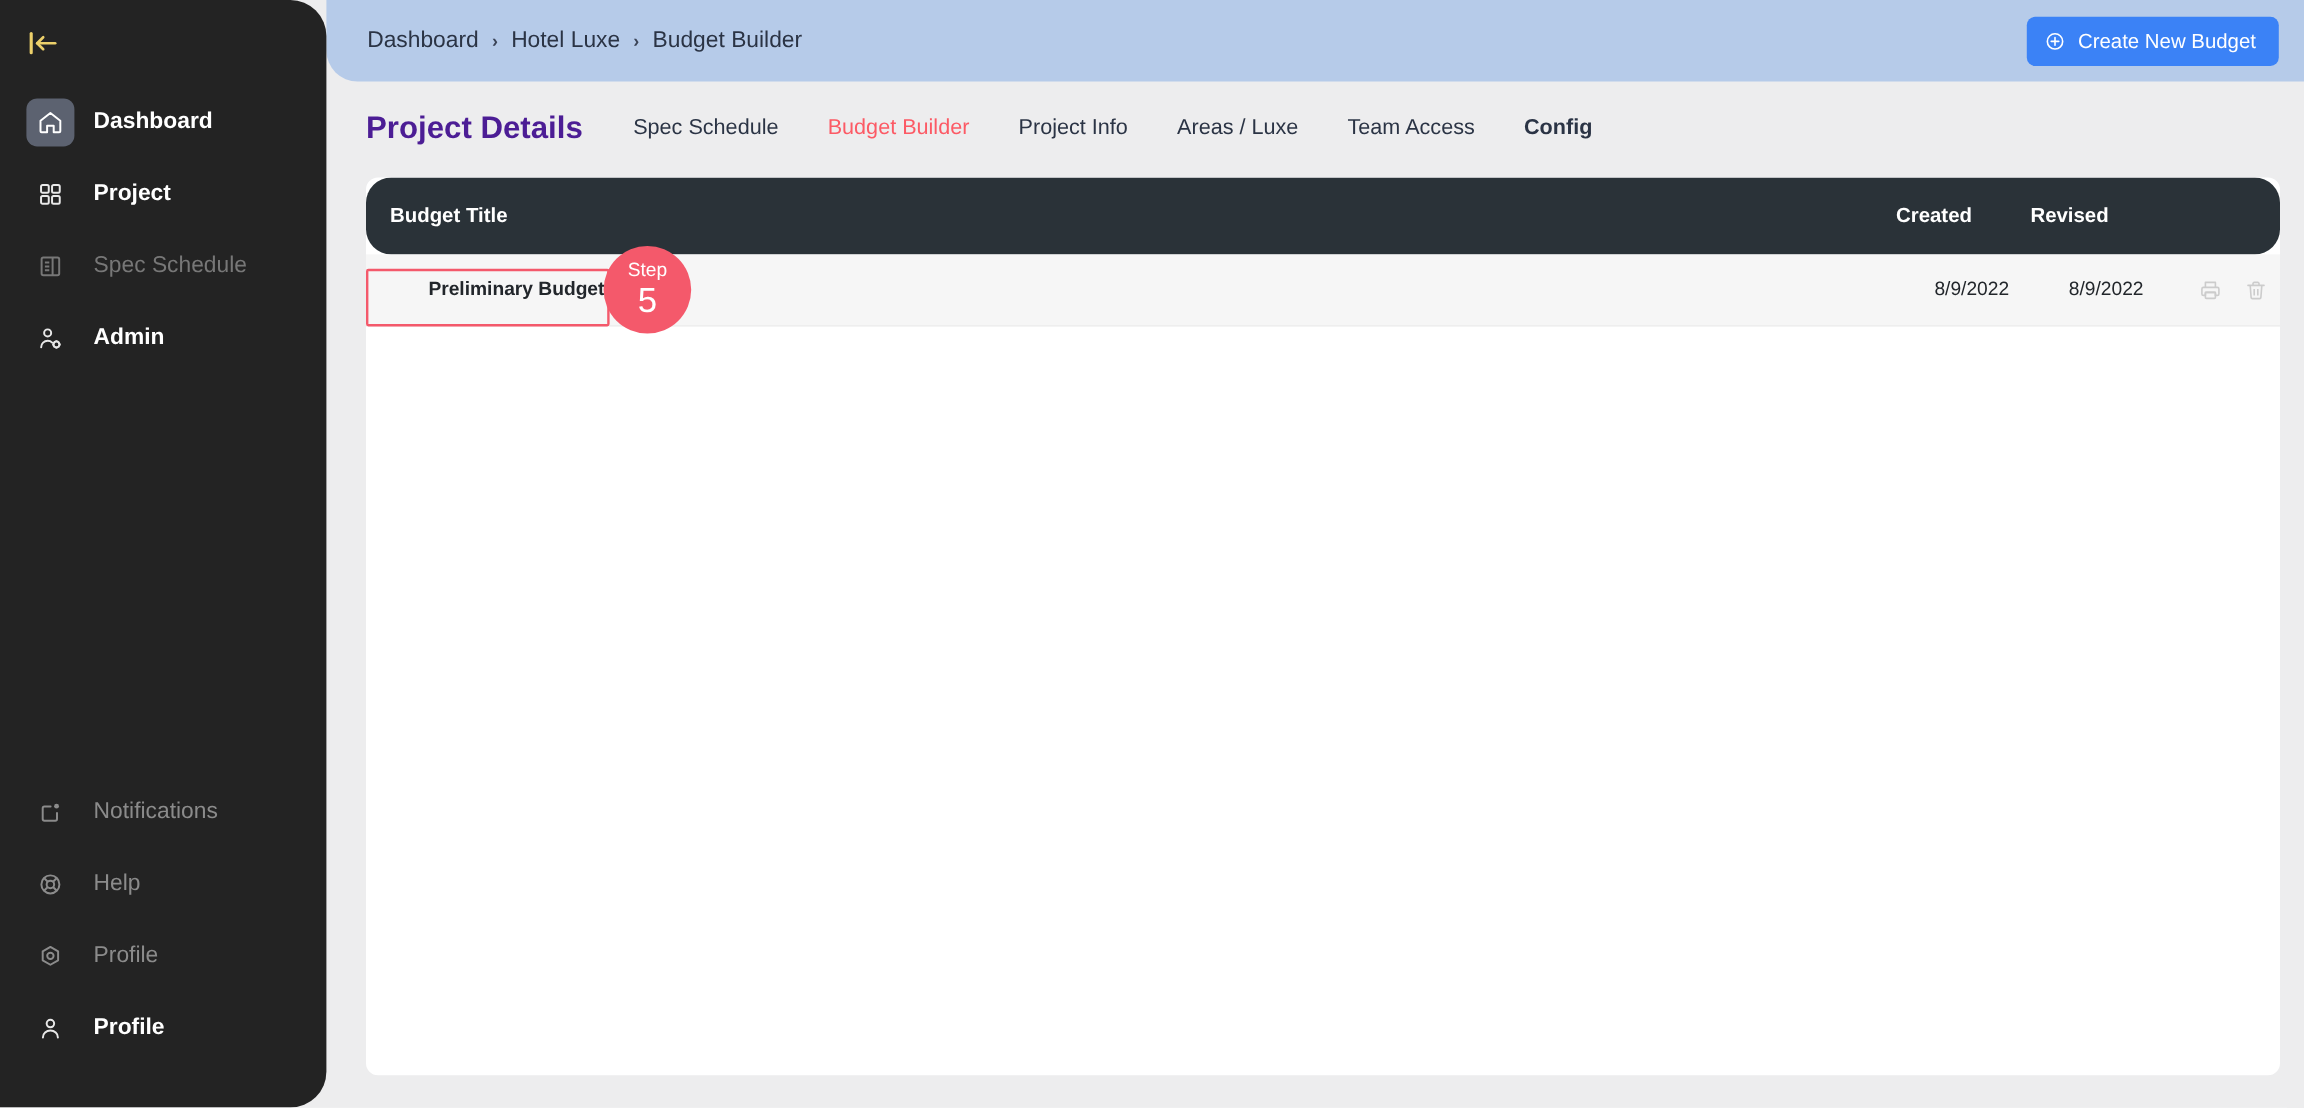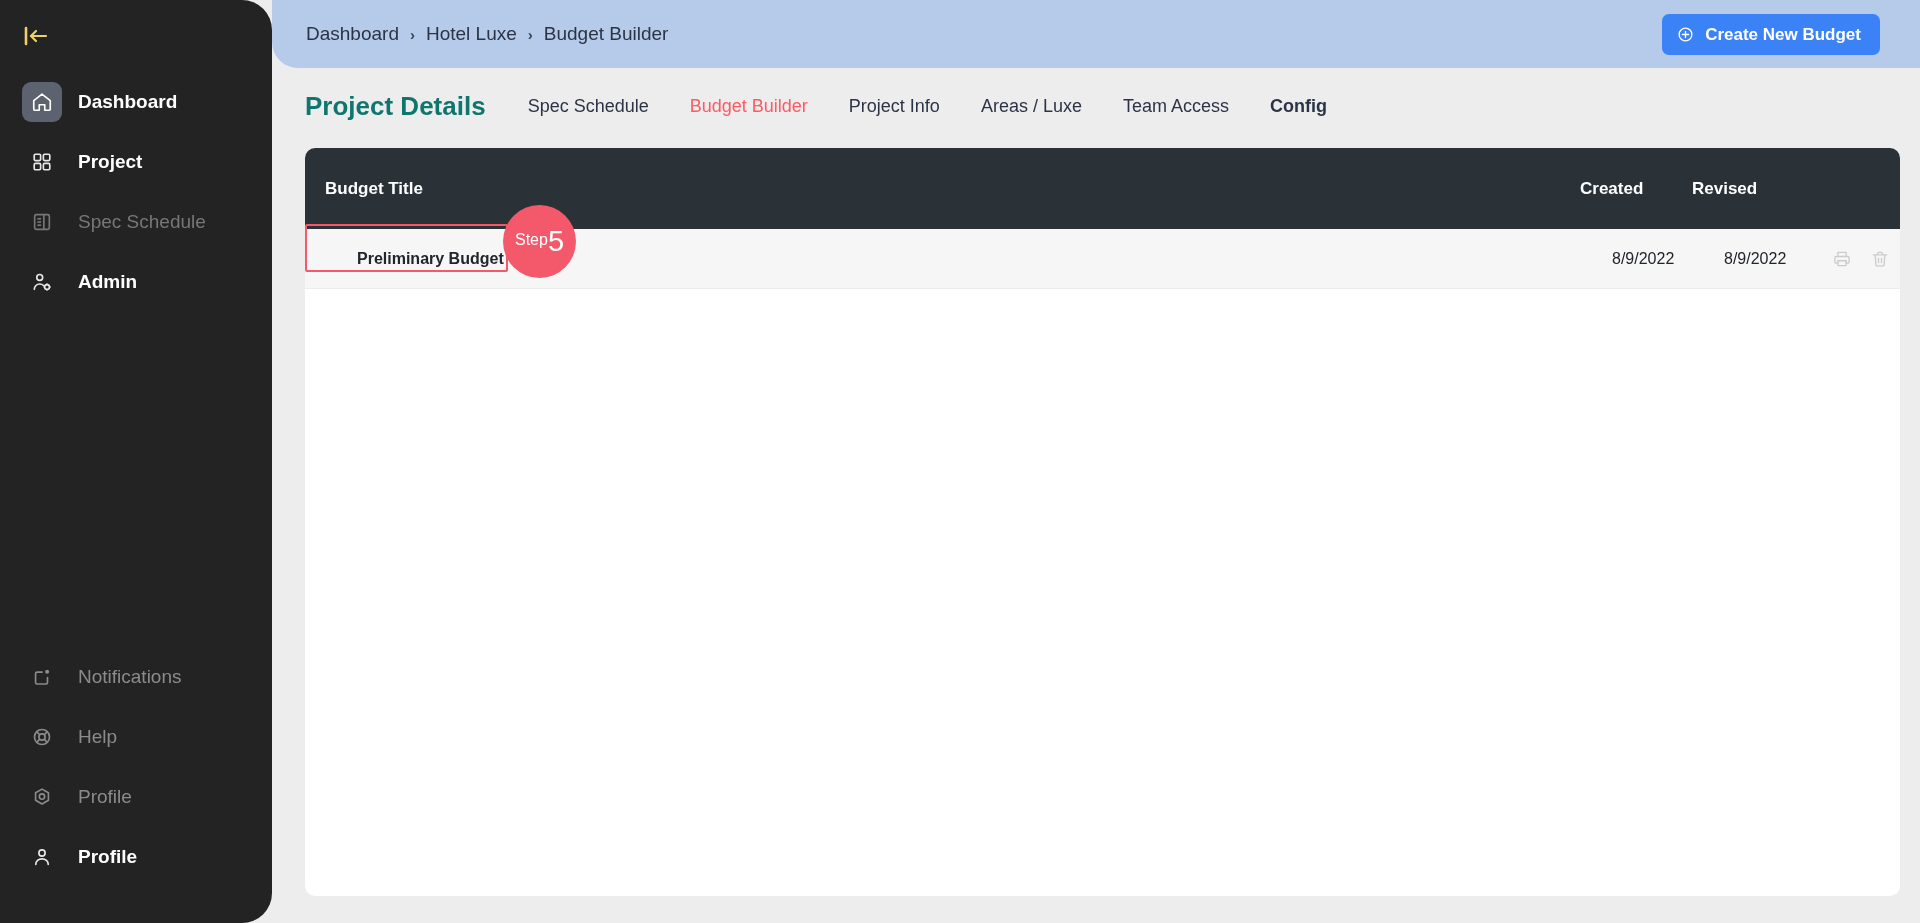--- a/index.html
+++ b/index.html
@@ -89,52 +89,51 @@
     gap: 11px;
   }
   .breadcrumb .crumb { cursor: pointer; white-space: nowrap; }
   .breadcrumb .sep {
     font-size: 15px;
     color: #3b4457;
     font-weight: bold;
   }
   .create-btn {
     position: absolute;
-    right: 40px;
+    right: 21px;
     top: 14px;
     height: 41px;
     background: #3b82f6;
     color: #ffffff;
     border: none;
     border-radius: 7px;
     padding: 0 19px 0 15px;
     display: flex;
     align-items: center;
     gap: 11px;
     font-size: 17px;
     font-family: "Liberation Sans", sans-serif;
     cursor: pointer;
     white-space: nowrap;
-    font-weight: bold;
   }
 
   
   .tabs-row {
     position: absolute;
     left: 305px; top: 82px;
     height: 48px;
     display: flex;
     align-items: center;
     gap: 0;
     z-index: 2;
   }
   .page-title {
     font-size: 26px;
     font-weight: bold;
-    color: #0f766e;
+    color: #4c1d95;
     margin-right: 42px;
     white-space: nowrap;
   }
   .tab {
     font-size: 18px;
     color: #2b3445;
     margin-right: 41px;
     cursor: pointer;
     white-space: nowrap;
   }
@@ -146,27 +145,28 @@
     position: absolute;
     left: 305px; top: 148px;
     width: 1595px;
     height: 748px;
     background: #ffffff;
     border-radius: 10px;
     z-index: 1;
     overflow: hidden;
   }
   .table-head {
-    height: 81px;
+    height: 64px;
     background: #2a3238;
     display: flex;
     align-items: center;
     color: #ffffff;
     font-size: 17px;
     font-weight: bold;
+    border-radius: 21px;
   }
   .th-title { margin-left: 20px; width: 1255px; }
   .th-created { width: 80px; }
   .th-revised { width: 80px; margin-left: 32px; }
   .th-actions { flex: 1; }
 
   .table-row {
     height: 60px;
     background: #f6f6f6;
     display: flex;
@@ -204,21 +204,21 @@
   .step-badge {
     position: absolute;
     left: 503px;
     top: 205px;
     width: 73px;
     height: 73px;
     border-radius: 50%;
     background: #f4596b;
     color: #ffffff;
     display: flex;
-    flex-direction: row;
+    flex-direction: column;
     align-items: center;
     justify-content: center;
     z-index: 7;
     line-height: 1;
   }
   .step-badge .step-word { font-size: 16px; margin-bottom: 3px; }
   .step-badge .step-num { font-size: 29px; }
 </style>
 </head>
 <body>

